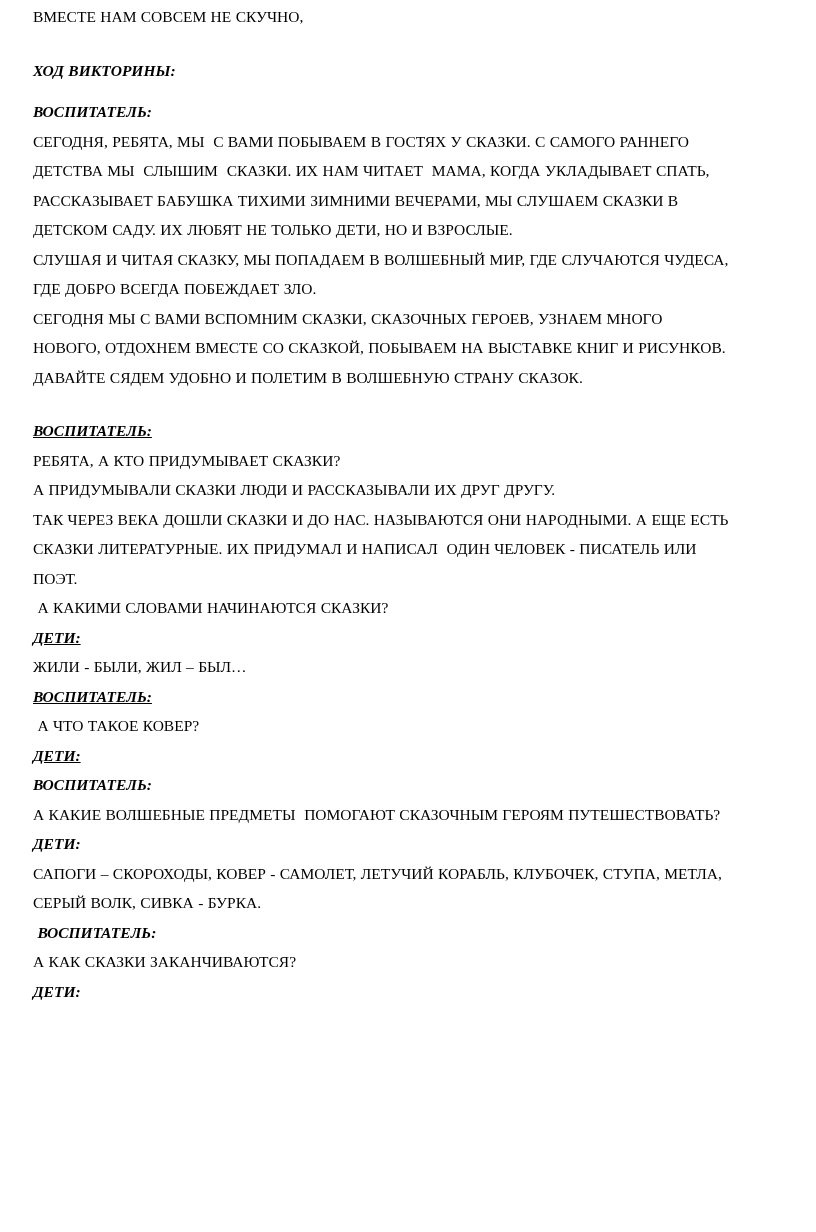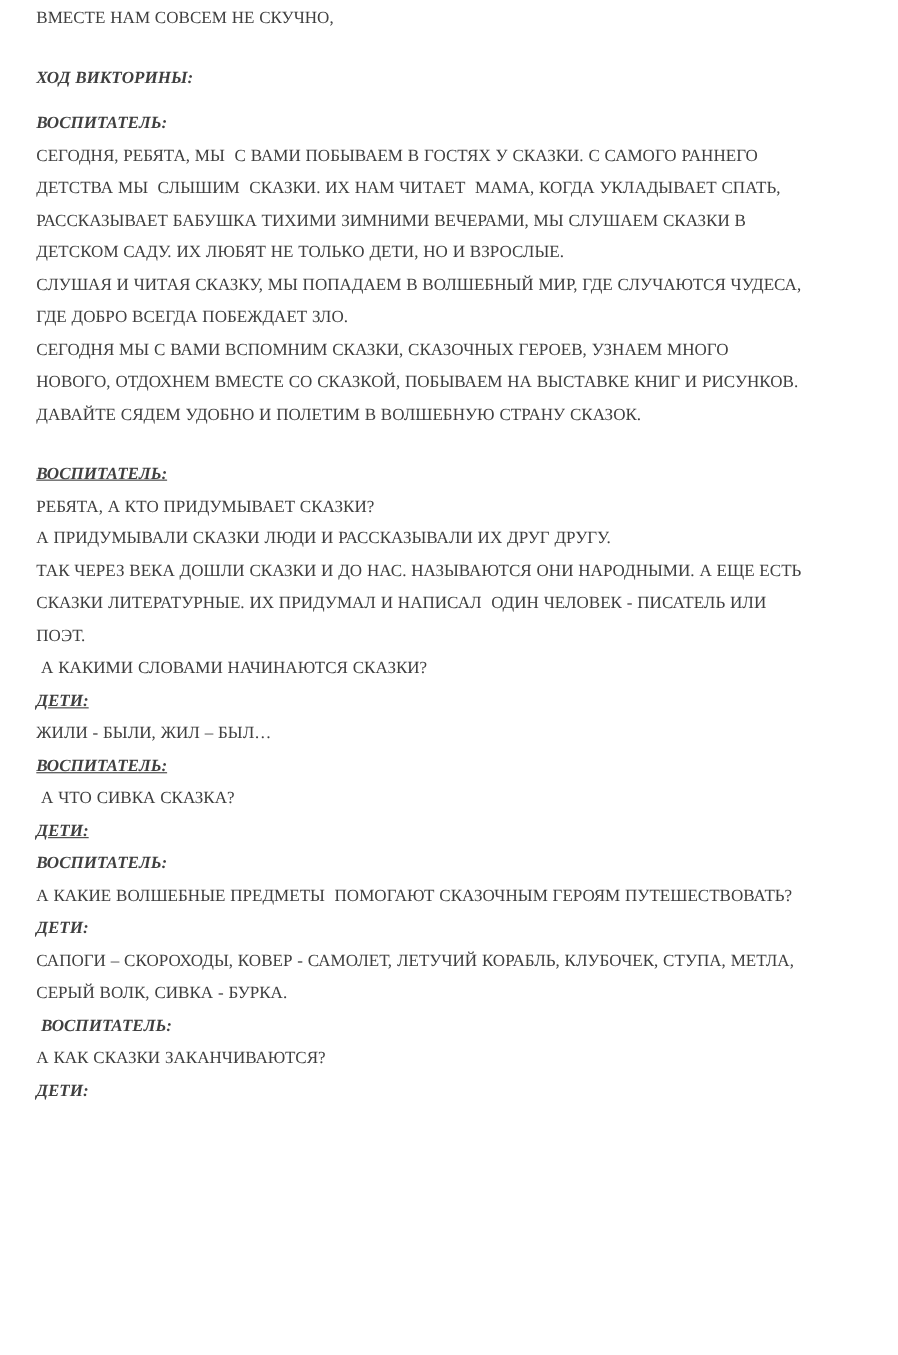--- a/index.html
+++ b/index.html
@@ -6,21 +6,21 @@
     margin: 0;
     padding: 0;
     background: #ffffff;
   }
   .page {
     position: relative;
     width: 740px;
     height: 1232px;
     box-sizing: border-box;
     background: #ffffff;
-    color: #404040;
+    color: #000000;
     padding: 2px 5px 0 33px;
     overflow: hidden;
     font-family: "Liberation Serif", "DejaVu Serif", serif;
     font-size: 15.5px;
     line-height: 29.5px;
   }
   .block {
     white-space: pre-wrap;
     word-spacing: 0.5px;
   }
@@ -56,21 +56,21 @@
       <div class="block normal">ДАВАЙТЕ СЯДЕМ УДОБНО И ПОЛЕТИМ В ВОЛШЕБНУЮ СТРАНУ СКАЗОК.</div>
       <div class="block spacer-md"></div>
       <div class="block bold-italic-underline">ВОСПИТАТЕЛЬ:</div>
       <div class="block normal">РЕБЯТА, А КТО ПРИДУМЫВАЕТ СКАЗКИ?</div>
       <div class="block normal">А ПРИДУМЫВАЛИ СКАЗКИ ЛЮДИ И РАССКАЗЫВАЛИ ИХ ДРУГ ДРУГУ.</div>
       <div class="block normal">ТАК ЧЕРЕЗ ВЕКА ДОШЛИ СКАЗКИ И ДО НАС. НАЗЫВАЮТСЯ ОНИ НАРОДНЫМИ. А ЕЩЕ ЕСТЬ СКАЗКИ ЛИТЕРАТУРНЫЕ. ИХ ПРИДУМАЛ И НАПИСАЛ  ОДИН ЧЕЛОВЕК - ПИСАТЕЛЬ ИЛИ ПОЭТ.</div>
       <div class="block normal"> А КАКИМИ СЛОВАМИ НАЧИНАЮТСЯ СКАЗКИ?</div>
       <div class="block bold-italic-underline">ДЕТИ:</div>
       <div class="block normal">ЖИЛИ - БЫЛИ, ЖИЛ – БЫЛ…</div>
       <div class="block bold-italic-underline">ВОСПИТАТЕЛЬ:</div>
-      <div class="block normal"> А ЧТО СИВКА СКАЗКА?</div>
+      <div class="block normal"> А ЧТО ТАКОЕ КОВЕР?</div>
       <div class="block bold-italic-underline">ДЕТИ:</div>
       <div class="block bold-italic">ВОСПИТАТЕЛЬ:</div>
       <div class="block normal">А КАКИЕ ВОЛШЕБНЫЕ ПРЕДМЕТЫ  ПОМОГАЮТ СКАЗОЧНЫМ ГЕРОЯМ ПУТЕШЕСТВОВАТЬ?</div>
       <div class="block bold-italic">ДЕТИ:</div>
       <div class="block normal">САПОГИ – СКОРОХОДЫ, КОВЕР - САМОЛЕТ, ЛЕТУЧИЙ КОРАБЛЬ, КЛУБОЧЕК, СТУПА, МЕТЛА, СЕРЫЙ ВОЛК, СИВКА - БУРКА.</div>
       <div class="block bold-italic"> ВОСПИТАТЕЛЬ:</div>
       <div class="block normal">А КАК СКАЗКИ ЗАКАНЧИВАЮТСЯ?</div>
       <div class="block bold-italic">ДЕТИ:</div>
     </div>
 </div>

